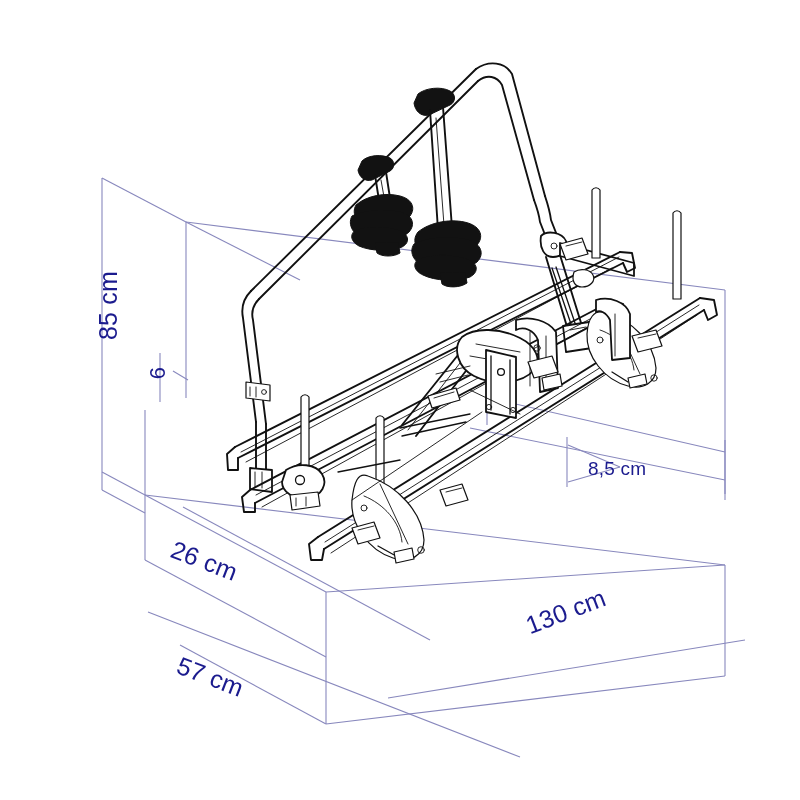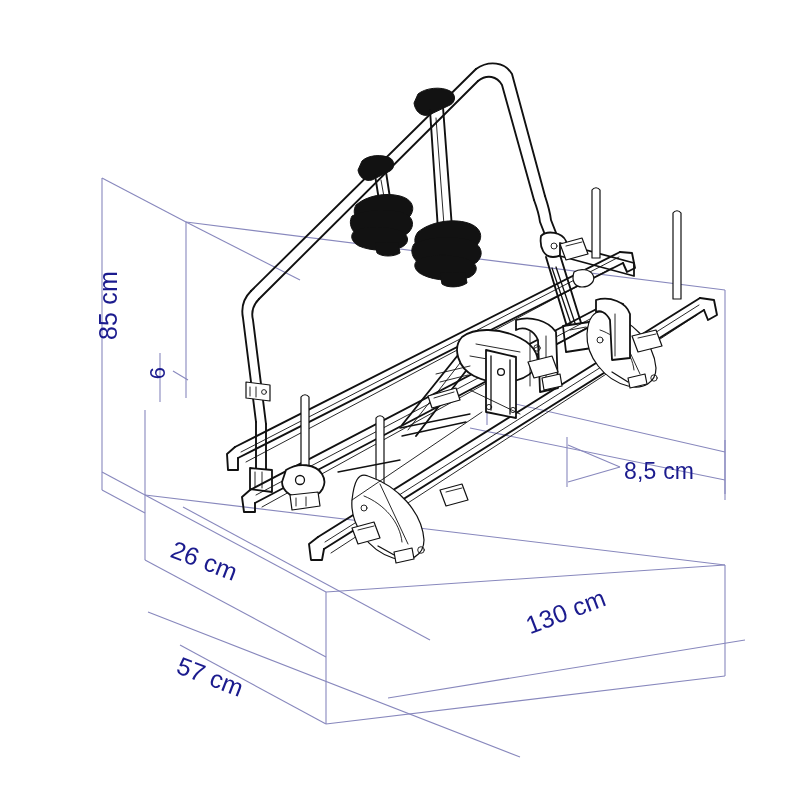--- a/index.html
+++ b/index.html
@@ -40,23 +40,23 @@
     transform-origin: 50% 50%;
   }
   .dim-6 {
     left: 152px;
     top: 360px;
     font-size: 22px;
     transform: rotate(-90deg);
     transform-origin: 50% 50%;
   }
   .dim-8_5 {
-    left: 624px;
+    left: 588px;
     top: 458px;
-    font-size: 23px;
+    font-size: 19px;
   }
   .dim-26 {
     left: 172px;
     top: 534px;
     font-size: 25px;
     transform: rotate(21deg);
     transform-origin: 0% 50%;
   }
   .dim-57 {
     left: 178px;

